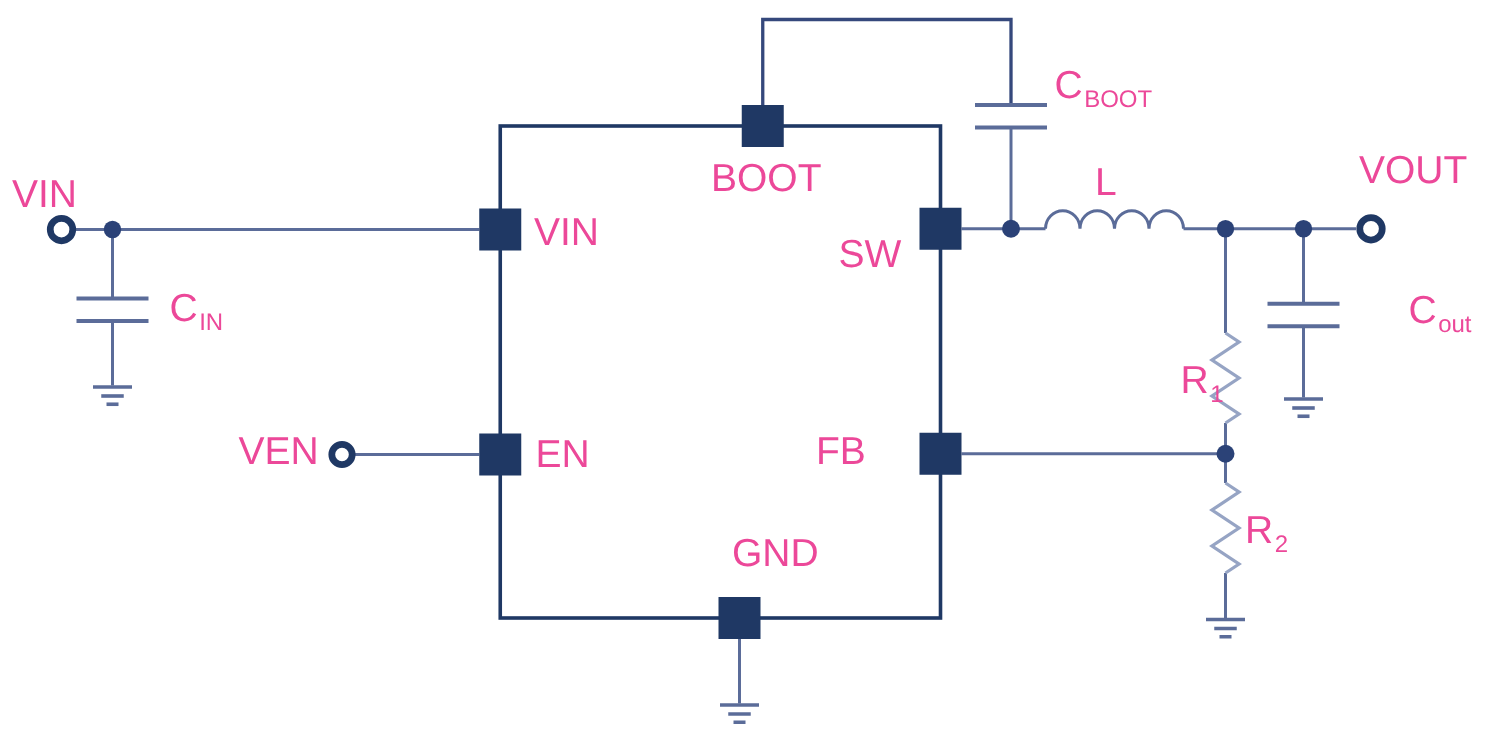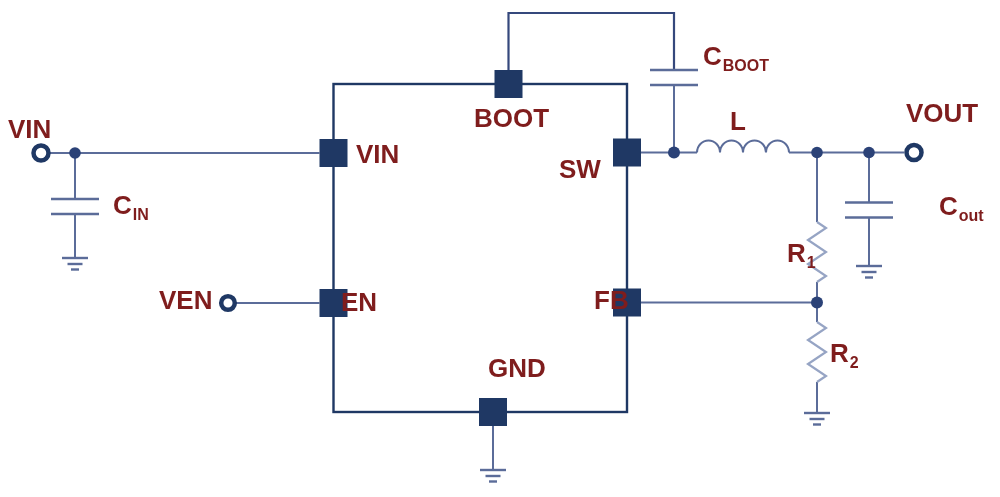--- a/index.html
+++ b/index.html
@@ -8,24 +8,23 @@
     width:1000px;height:497px;
     background:#ffffff;
     font-family:"Liberation Sans", sans-serif;
     overflow:hidden;
   }
   .canvas svg{position:absolute;left:0;top:0;}
   .lbl{
     position:absolute;
     font-size:26px;
     line-height:1.05;
-    color:#7f1d1d;
+    color:#ec4899;
     white-space:nowrap;
     letter-spacing:0px;
-    font-weight:bold;
   }
   .lbl .sub{
     font-size:16px;
     position:relative;
     top:6px;
     margin-left:1px;
   }
   .wire{stroke:#5b6c99;stroke-width:2;fill:none;}
   .bootwire{stroke:#35487c;stroke-width:2.2;fill:none;}
   .icbody{stroke:#1f3864;stroke-width:2.4;fill:none;}
@@ -131,27 +130,27 @@
   </svg>
 
   <div class="lbl" style="left:8px;top:116px">VIN</div>
 
   <div class="lbl" style="left:113px;top:192px"><span>C</span><span class="sub">IN</span></div>
 
   <div class="lbl" style="left:159px;top:287px">VEN</div>
 
   <div class="lbl" style="left:356px;top:141px">VIN</div>
 
-  <div class="lbl" style="left:341px;top:289px">EN</div>
+  <div class="lbl" style="left:357px;top:289px">EN</div>
 
   <div class="lbl" style="left:474px;top:105px">BOOT</div>
 
   <div class="lbl" style="left:559px;top:156px">SW</div>
 
-  <div class="lbl" style="left:594px;top:287px">FB</div>
+  <div class="lbl" style="left:544px;top:287px">FB</div>
 
   <div class="lbl" style="left:488px;top:355px">GND</div>
 
   <div class="lbl" style="left:703px;top:43px"><span>C</span><span class="sub">BOOT</span></div>
 
   <div class="lbl" style="left:730px;top:108px">L</div>
 
   <div class="lbl" style="left:906px;top:100px">VOUT</div>
 
   <div class="lbl" style="left:939px;top:193px"><span>C</span><span class="sub">out</span></div>

